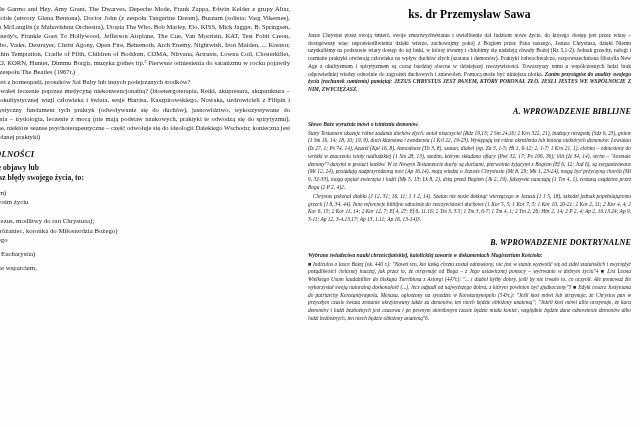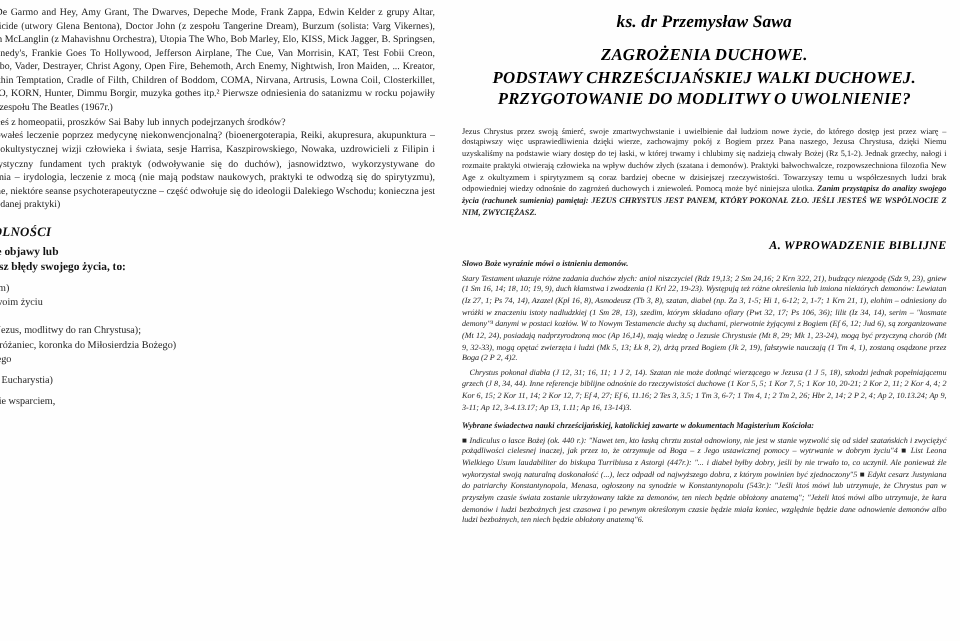--- a/index.html
+++ b/index.html
@@ -79,21 +79,20 @@
     overflow: hidden;
     background: #fefefe;
     flex: 0 0 340px;
     padding: 6px 9px 0 8px;
     box-sizing: border-box;
   }
   .author {
     text-align: center;
     font-size: 11.6px;
     font-weight: bold;
-    font-style: italic;
     margin: 2px 0 0 0;
     letter-spacing: 0.1px;
     color: #000;
   }
   .doc-title {
     text-align: center;
     margin: 9px 0 0 0;
   }
   .doc-title .tl {
     display: block;
@@ -185,35 +184,31 @@
       <div class="lp-gap"></div>
 
       <p class="lp-item">erze i która będzie wsparciem,</p>
     </div>
   </div>
 
   <div class="page-right">
 
     <div class="author">ks. dr Przemysław Sawa</div>
 
-    <div class="doc-title">
-      <span class="tl">ZAGROŻENIA DUCHOWE.</span>
-      <span class="tl">PODSTAWY CHRZEŚCIJAŃSKIEJ WALKI DUCHOWEJ.</span>
-      <span class="tl">PRZYGOTOWANIE DO MODLITWY O UWOLNIENIE?</span>
-    </div>
 
     <p class="rp-lead"><span>Jezus Chrystus przez swoją śmierć, swoje zmartwychwstanie i uwielbienie dał ludziom nowe życie, do którego dostęp jest przez wiarę – dostąpiwszy więc usprawiedliwienia dzięki wierze, zachowajmy pokój z Bogiem przez Pana naszego, Jezusa Chrystusa, dzięki Niemu uzyskaliśmy na podstawie wiary dostęp do tej łaski, w której trwamy i chlubimy się nadzieją chwały Bożej (Rz 5,1-2). Jednak grzechy, nałogi i rozmaite praktyki otwierają człowieka na wpływ duchów złych (szatana i demonów). Praktyki bałwochwalcze, rozpowszechniona filozofia New Age z okultyzmem i spirytyzmem są coraz bardziej obecne w dzisiejszej rzeczywistości. Towarzyszy temu u współczesnych ludzi brak odpowiedniej wiedzy odnośnie do zagrożeń duchowych i zniewoleń. Pomocą może być niniejsza ulotka. </span><span class="caps-bold">Zanim przystąpisz do analizy swojego życia (rachunek sumienia) pamiętaj:  JEZUS CHRYSTUS JEST PANEM, KTÓRY POKONAŁ ZŁO. JEŚLI JESTEŚ WE WSPÓLNOCIE Z NIM, ZWYCIĘŻASZ.</span></p>
 
     <div class="sec-head">A.  WPROWADZENIE BIBLIJNE</div>
 
     <p class="rp-sublead">Słowo Boże wyraźnie mówi o istnieniu demonów.</p>
 
     <p class="rp-ital">Stary Testament ukazuje różne zadania duchów złych: anioł niszczyciel (Rdz 19,13; 2 Sm 24,16; 2 Krn 322, 21), budzący niezgodę (Sdz 9, 23), gniew (1 Sm 16, 14; 18, 10; 19, 9), duch kłamstwa i zwodzenia (1 Krl 22, 19-23). Występują też różne określenia lub imiona niektórych demonów: Lewiatan (Iz 27, 1; Ps 74, 14), Azazel (Kpł 16, 8), Asmodeusz (Tb 3, 8), szatan, diabeł (np. Za 3, 1-5; Hi 1, 6-12; 2, 1-7; 1 Krn 21, 1), elohim – odniesiony do wróżki w znaczeniu istoty nadludzkiej (1 Sm 28, 13), szedim, którym składano ofiary (Pwt 32, 17; Ps 106, 36); lilit (Iz 34, 14), serim – "kosmate demony"³ danymi w postaci kozłów. W to Nowym Testamencie duchy są duchami, pierwotnie żyjącymi z Bogiem (Ef 6, 12; Jud 6), są zorganizowane (Mt 12, 24), posiadają nadprzyrodzoną moc (Ap 16,14), mają wiedzę o Jezusie Chrystusie (Mt 8, 29; Mk 1, 23-24), mogą być przyczyną chorób (Mt 9, 32-33), mogą opętać zwierzęta i ludzi (Mk 5, 13; Łk 8, 2), drżą przed Bogiem (Jk 2, 19), fałszywie nauczają (1 Tm 4, 1), zostaną osądzone przez Boga (2 P 2, 4)2.</p>
 
     <p class="rp-ital indent">Chrystus pokonał diabła (J 12, 31; 16, 11; 1 J 2, 14). Szatan nie może dotknąć wierzącego w Jezusa (1 J 5, 18), szkodzi jednak popełniającemu grzech (J 8, 34, 44). Inne referencje biblijne odnośnie do rzeczywistości duchowe (1 Kor 5, 5; 1 Kor 7, 5; 1 Kor 10, 20-21; 2 Kor 2, 11; 2 Kor 4, 4; 2 Kor 6, 15; 2 Kor 11, 14; 2 Kor 12, 7; Ef 4, 27; Ef 6, 11.16; 2 Tes 3, 3.5; 1 Tm 3, 6-7; 1 Tm 4, 1; 2 Tm 2, 26; Hbr 2, 14; 2 P 2, 4; Ap 2, 10.13.24; Ap 9, 3-11; Ap 12, 3-4.13.17; Ap 13, 1.11; Ap 16, 13-14)3.</p>
 
+    <div class="sec-head b-head">B.  WPROWADZENIE DOKTRYNALNE</div>
 
     <p class="rp-sublead">Wybrane świadectwa nauki chrześcijańskiej, katolickiej zawarte w dokumentach Magisterium Kościoła:</p>
 
     <p class="rp-ital">■  Indiculus o łasce Bożej (ok. 440 r.): "Nawet ten, kto łaską chrztu został odnowiony, nie jest w stanie wyzwolić się od sideł szatańskich i zwyciężyć pożądliwości cielesnej inaczej, jak przez to, że otrzymuje od Boga – z Jego ustawicznej pomocy – wytrwanie w dobrym życiu"4  ■  List Leona Wielkiego Usum laudabiliter do biskupa Turribiusa z Astorgi (447r.): "... i diabeł byłby dobry, jeśli by nie trwało to, co uczynił. Ale ponieważ źle wykorzystał swoją naturalną doskonałość (...), lecz odpadł od najwyższego dobra, z którym powinien być zjednoczony"5  ■  Edykt cesarz Justyniana do patriarchy Konstantynopola, Menasa, ogłoszony na synodzie w Konstantynopolu (543r.): "Jeśli ktoś mówi lub utrzymuje, że Chrystus pan w przyszłym czasie świata zostanie ukrzyżowany także za demonów, ten niech będzie obłożony anatemą"; "Jeżeli ktoś mówi albo utrzymuje, że kara demonów i ludzi bezbożnych jest czasowa i po pewnym określonym czasie będzie miała koniec, względnie będzie dane odnowienie demonów albo ludzi bezbożnych, ten niech będzie obłożony anatemą"6.</p>
 
   </div>
 </div>
 
 </body></html>

